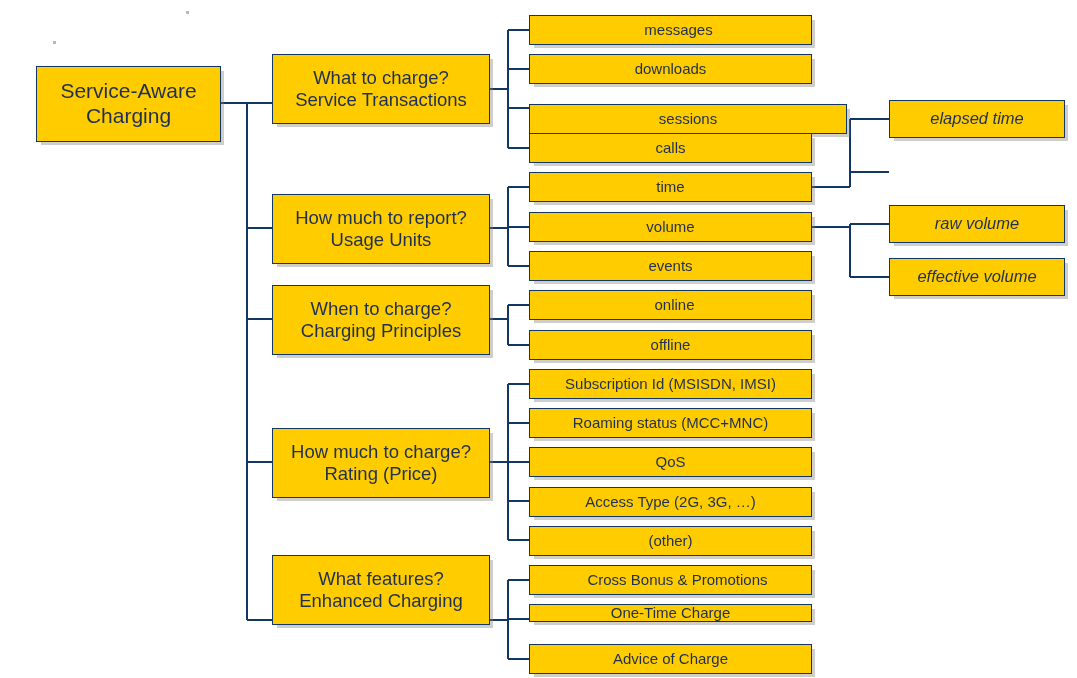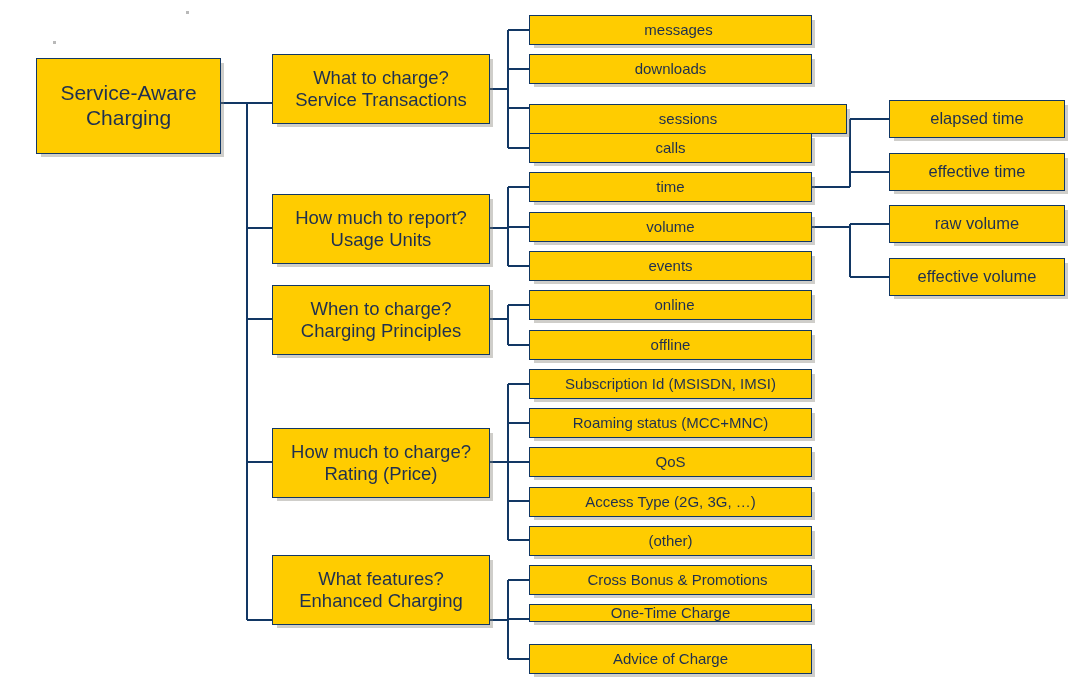--- a/index.html
+++ b/index.html
@@ -45,20 +45,21 @@
     font-size: 21px;
   }
   .node.branch {
     font-size: 18.5px;
   }
   .node.leaf {
     font-size: 15px;
   }
   .node.subleaf {
     font-size: 16.5px;
+    font-style: italic;
   }
   .stray-dot {
     position: absolute;
     background: #b9b9b9;
   }
 </style>
 </head>
 <body>
 
 <div id="canvas">
@@ -116,21 +117,21 @@
       <path d="M 508 580 L 508 659"></path>
       <path d="M 508 580 L 529 580"></path>
       <path d="M 508 619 L 529 619"></path>
       <path d="M 508 659 L 529 659"></path>
     </g>
   </svg>
 
   <div class="stray-dot" style="left:53px; top:41px; width:3px; height:3px;"></div>
   <div class="stray-dot" style="left:186px; top:11px; width:3px; height:3px;"></div>
 
-  <div class="node root" style="left:36px; top:58px; width:185px; height:96px;">Service-Aware
+  <div class="node root" style="left:36px; top:66px; width:185px; height:76px;">Service-Aware
 Charging</div>
 
   <div class="node branch" style="left:272px; top:54px; width:218px; height:70px;">What to charge?
 Service Transactions</div>
 
   <div class="node branch" style="left:272px; top:194px; width:218px; height:70px;">How much to report?
 Usage Units</div>
 
   <div class="node branch" style="left:272px; top:285px; width:218px; height:70px;">When to charge?
 Charging Principles</div>
@@ -157,17 +158,16 @@
   <div class="node leaf" style="left:529px; top:408px; width:283px; height:30px;">Roaming status (MCC+MNC)</div>
   <div class="node leaf" style="left:529px; top:447px; width:283px; height:30px;">QoS</div>
   <div class="node leaf" style="left:529px; top:487px; width:283px; height:30px;">Access Type (2G, 3G, …)</div>
   <div class="node leaf" style="left:529px; top:526px; width:283px; height:30px;">(other)</div>
 
   <div class="node leaf" style="left:529px; top:565px; width:283px; height:30px;padding-left:18px;">Cross Bonus &amp; Promotions</div>
   <div class="node leaf" style="left:529px; top:604px; width:283px; height:18px;">One-Time Charge</div>
   <div class="node leaf" style="left:529px; top:644px; width:283px; height:30px;">Advice of Charge</div>
 
   <div class="node subleaf" style="left:889px; top:100px; width:176px; height:38px;">elapsed time</div>
-  <div class="node subleaf" style="left:889px; top:153px; width:176px; height:38px;">effective time</div>
   <div class="node subleaf" style="left:889px; top:258px; width:176px; height:38px;">effective volume</div>
   <div class="node subleaf" style="left:889px; top:205px; width:176px; height:38px;">raw volume</div>
 
 </div>
 
 </body></html>

